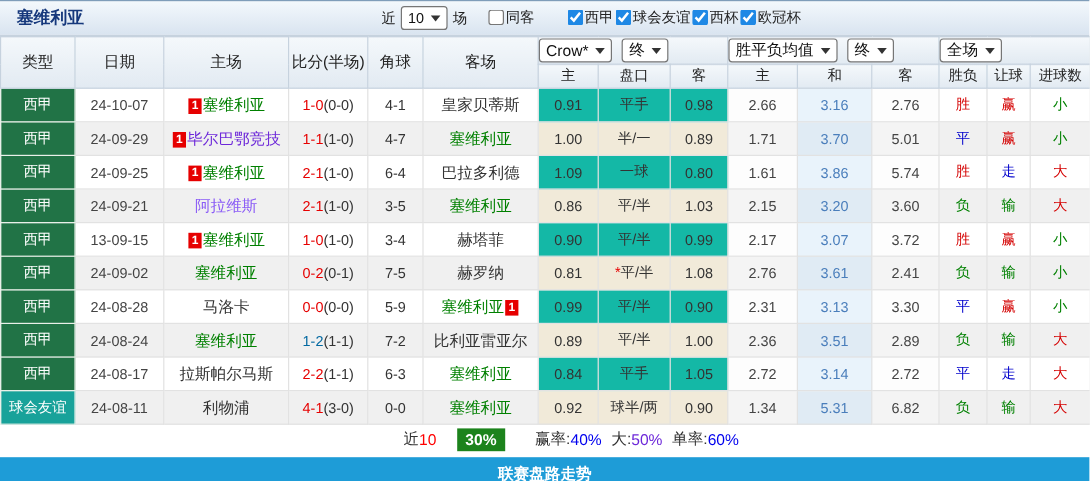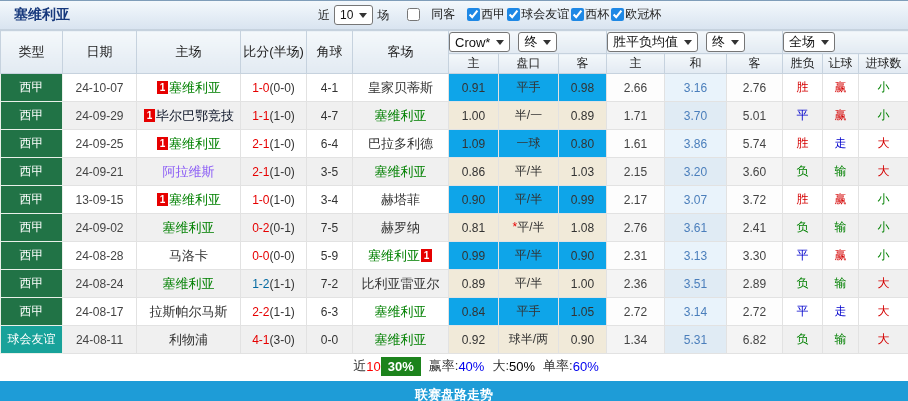--- a/index.html
+++ b/index.html
@@ -24,38 +24,38 @@
   
   table{border-collapse:collapse;table-layout:fixed;width:908px;}
   thead th{background:linear-gradient(#f4f8fb,#e2eaf2);border:1px solid #c6d2de;font-weight:normal;
     font-size:13px;color:#222;padding:0;}
   thead tr.r1 th{height:22px;}
   thead tr.r2 th{height:19px;font-size:12px;}
   thead th .selwrap{display:flex;justify-content:flex-start;align-items:center;gap:8px;}
   tbody td{border:1px solid #e2e2e2;text-align:center;height:27px;padding:0;color:#333;background:#fff;}
   tbody tr.even td{background:#f0f0f0;}
   tbody td.type{color:#fff;border-color:#e9f0e9;font-size:12px;}
-  tbody td.cream{background:#0ea5e9;}
+  tbody td.cream{background:#14b8a6;}
   tbody tr.even td.cream{background:#f1ead9;}
   tbody td.avgcol{background:#fdfdfd;color:#444;}
   tbody tr.even td.avgcol{background:#f4f4f4;}
   tbody td.drawcol{background:#e9f3fb;}
   tbody tr.even td.drawcol{background:#e0ebf4;}
   tbody td.team{font-size:13px;}
   tbody td.date{color:#444;}
   .badge{display:inline-block;background:#e60000;color:#fff;font-size:10px;font-weight:bold;
     line-height:13px;height:13px;min-width:9px;padding:0 1px;margin:0 1px;vertical-align:1px;}
   .half{color:#333;}
   .star{color:#e60000;}
 
   
   .summary{height:24px;display:flex;align-items:center;justify-content:center;transform:translateX(22px);
     color:#333;font-size:13px;}
   .summary span{white-space:pre;}
-  .ratebadge{display:inline-block;color:#fff;padding:2px 7px;margin:0 0;font-weight:bold;}
+  .ratebadge{display:inline-block;color:#fff;padding:2px 7px;margin:0 17px;font-weight:bold;}
   .mlab{margin-left:8px;}
 
   
   .footer{height:27px;margin-top:3px;display:flex;align-items:center;justify-content:center;
     color:#fff;font-weight:bold;font-size:13px;}
 </style>
 </head>
 <body>
 
 <div class="page">
@@ -63,21 +63,21 @@
   <div class="titlebar">
     <span class="title" style="color: rgb(22, 56, 124);">塞维利亚</span>
     <div class="controls">
       <span>近</span>
       <span class="sel">
         <span>10</span>
         <span class="arr"></span>
       </span>
       <span>场</span>
       <span class="gap"></span>
-      <span id="toolbar-checkboxes"><label class="cb" style="margin-right: 10px; gap: 10px;">
+      <span id="toolbar-checkboxes"><label class="cb" style="margin-right: 26px;">
             <input type="checkbox" style="">
             <span>同客</span>
           </label><label class="cb">
             <input type="checkbox" checked="" style="">
             <span>西甲</span>
           </label><label class="cb">
             <input type="checkbox" checked="" style="">
             <span>球会友谊</span>
           </label><label class="cb">
             <input type="checkbox" checked="" style="">
@@ -174,21 +174,21 @@
           <td class="avgcol"><span>2.66</span></td>
           <td class="drawcol"><span style="color: rgb(74, 126, 187);">3.16</span></td>
           <td class="avgcol"><span>2.76</span></td>
           <td class=""><span style="color: rgb(212, 0, 0);">胜</span></td>
           <td class=""><span style="color: rgb(212, 0, 0);">赢</span></td>
           <td class=""><span style="color: rgb(0, 128, 0);">小</span></td>
         </tr>
         <tr class="even">
           <td class="type" style="background: rgb(33, 115, 70);"><span>西甲</span></td>
           <td class="date"><span>24-09-29</span></td>
-          <td class="team"><span class="badge" style="background: rgb(230, 0, 0);">1</span><span style="color: #0f172a; text-align: center;">毕尔巴鄂竞技</span></td>
+          <td class="team"><span class="badge" style="background: rgb(230, 0, 0);">1</span><span style="color: #6d28d9; text-align: center;">毕尔巴鄂竞技</span></td>
           <td class=""><span style="color: rgb(230, 0, 0);">1-1</span><span class="half">(1-0)</span></td>
           <td class=""><span>4-7</span></td>
           <td class="team"><span style="color: rgb(0, 128, 0);">塞维利亚</span></td>
           <td class="cream"><span>1.00</span></td>
           <td class="cream"><span>半/一</span></td>
           <td class="cream"><span>0.89</span></td>
           <td class="avgcol"><span>1.71</span></td>
           <td class="drawcol"><span style="color: rgb(74, 126, 187);">3.70</span></td>
           <td class="avgcol"><span>5.01</span></td>
           <td class=""><span style="color: rgb(0, 0, 204);">平</span></td>
@@ -334,21 +334,21 @@
       </tbody>
   </table>
 
   <div class="summary">
     <span>近</span>
       <span id="sum-count" style="color: rgb(255, 0, 0);">10</span>
     <span class="ratebadge" id="rate-badge" style="background: rgb(28, 131, 28);">30%</span>
     <span class="mlab">赢率:</span>
       <span class="pct" style="color: rgb(0, 0, 238);">40%</span>
     <span class="mlab">大:</span>
-      <span class="pct" style="color: #000000;">50%</span>
+      <span class="pct" style="color: #6d28d9;">50%</span>
     <span class="mlab">单率:</span>
       <span class="pct" style="color: rgb(0, 0, 238);">60%</span>
   </div>
 
   <div class="footer" id="footer-bar" style="background: rgb(30, 156, 215);">
     <span>联赛盘路走势</span>
   </div>
 
 </div>
 

